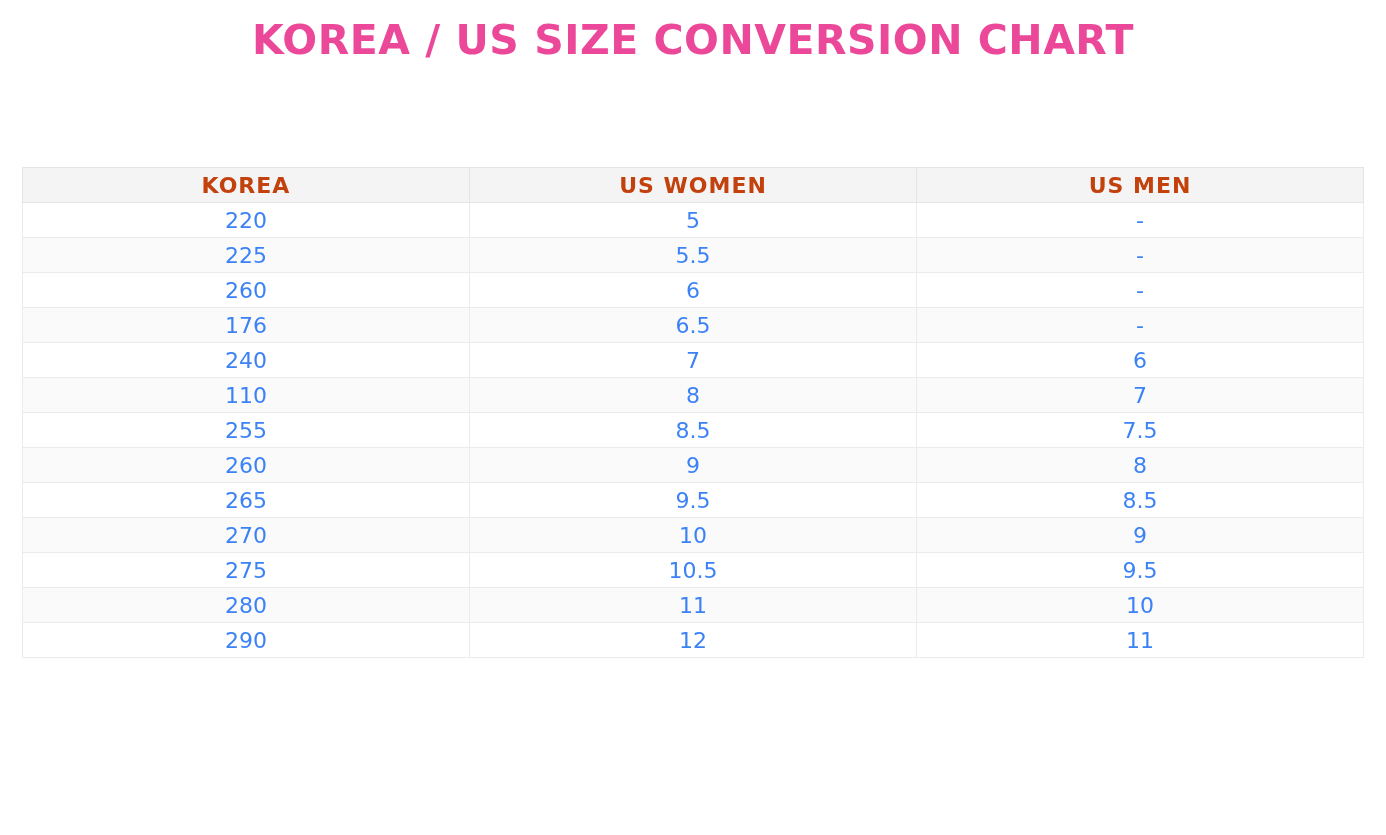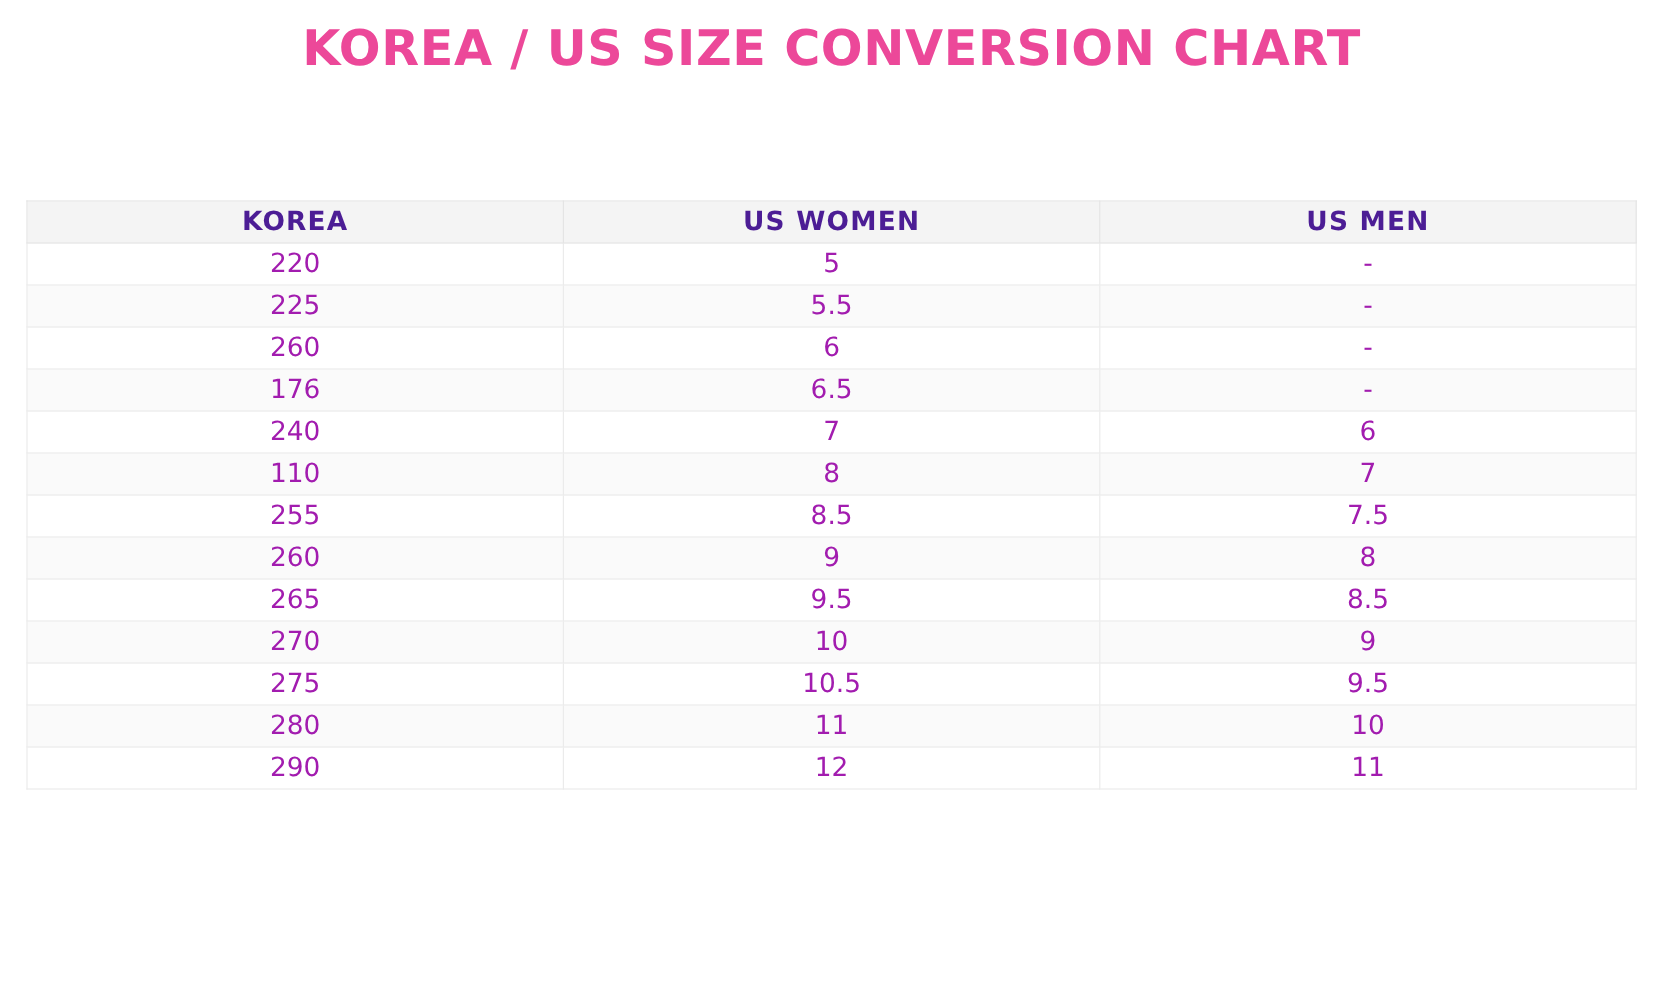--- a/index.html
+++ b/index.html
@@ -31,30 +31,30 @@
     border-collapse: collapse;
     table-layout: fixed;
   }
   .conversion-table th {
     background: #f4f4f4;
     border: 1px solid #e4e4e4;
     height: 34px;
     font-size: 22px;
     font-weight: 700;
     letter-spacing: 1px;
-    color: #4c1d95;
+    color: #c2410c;
     text-align: center;
     padding: 0;
   }
   .conversion-table td {
     border: 1px solid #ebebeb;
     height: 34px;
     font-size: 22px;
     font-weight: 400;
-    color: #a21caf;
+    color: #3b82f6;
     text-align: center;
     padding: 0;
     background: #ffffff;
   }
   .conversion-table tbody tr:nth-child(even) td {
     background: #fafafa;
   }
 </style>
 </head>
 <body>

